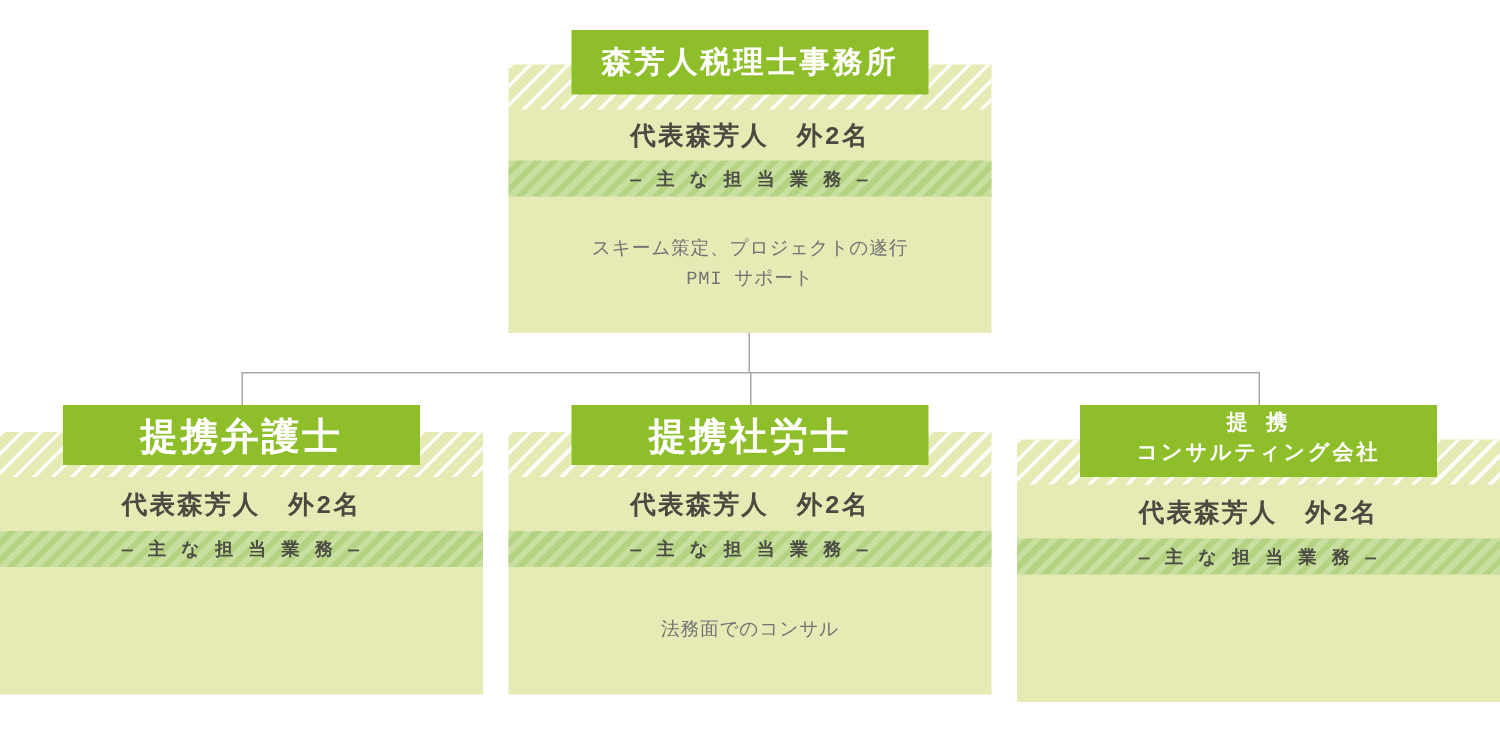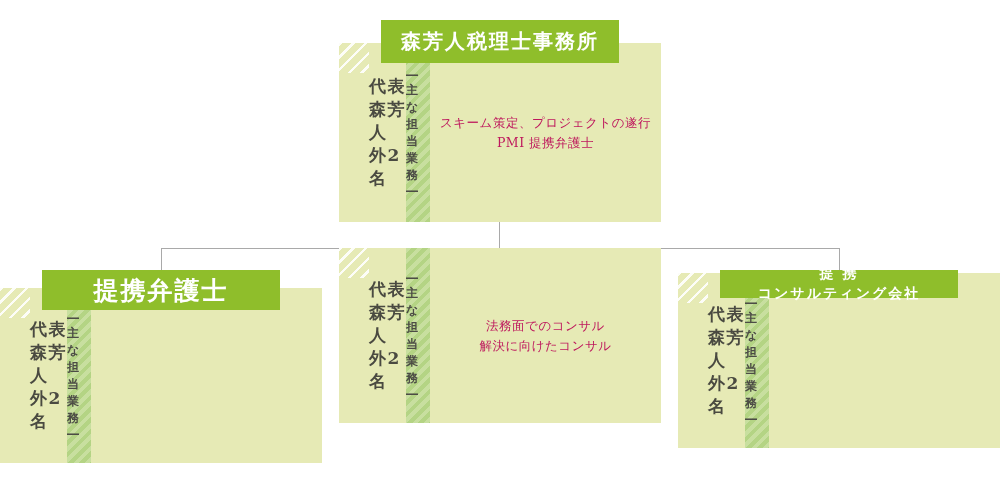--- a/index.html
+++ b/index.html
@@ -1,15 +1,15 @@
 <!DOCTYPE html>
 <html><head>
 <meta charset="utf-8">
 <style>
-  * { margin: 0; padding: 0; box-sizing: border-box; }
+  * { margin: 0; padding: 0; box-sizing: border-box; font-family: Liberation Mono, monospace; }
   html, body { background: #ffffff; }
   body {
     font-family: "DejaVu Serif", "Liberation Serif", serif;
     width: 1000px; height: 500px;
   }
   .canvas {
     position: relative;
     width: 1000px; height: 500px;
     background: #ffffff;
     overflow: hidden;
@@ -36,26 +36,26 @@
     background: #8fbe2b;
     color: #ffffff;
     display: flex; align-items: center; justify-content: center;
     text-align: center;
     font-weight: bold;
     letter-spacing: 2px;
     white-space: pre-line;
   }
   .node-root  .node-header { height: 43px; font-size: 20px; }
   .node-left  .node-header, .node-mid .node-header { height: 40px; font-size: 25px; }
-  .node-right .node-header { height: 28px; font-size: 14px; line-height: 1.4; letter-spacing: 2px; }
+  .node-right .node-header { height: 48px; font-size: 14px; line-height: 1.4; letter-spacing: 2px; }
 
   .node-body {
     position: relative; z-index: 1;
     background: #e6eab5;
-    display: flex; flex-direction: row;
+    display: flex; flex-direction: column;
   }
   .node-root  .node-body { margin-top: -20px; height: 179px; }
   .node-left  .node-body, .node-mid .node-body { margin-top: -22px; height: 175px; }
   .node-right .node-body { margin-top: -25px; height: 175px; }
 
   .hatch-strip {
     height: 30px; flex: 0 0 30px;
     background: repeating-linear-gradient(135deg,
       rgba(255,255,255,0.9) 0px, rgba(255,255,255,0.9) 2.5px,
       rgba(255,255,255,0)   2.5px, rgba(255,255,255,0) 9px);
@@ -79,21 +79,21 @@
     color: #4c4c45; letter-spacing: 1.5px;
   }
 
   .duties-list {
     flex: 1 1 auto;
     display: flex; flex-direction: column;
     align-items: center; justify-content: center;
   }
   .duty-item {
     font-size: 12.5px; line-height: 19.5px;
-    color: #be185d; letter-spacing: 0.5px;
+    color: #737373; letter-spacing: 0.5px;
     text-align: center; white-space: nowrap;
   }
 </style>
 </head>
 <body>
 
 <div class="canvas">
 
   <div class="connector conn-root-drop"></div>
   <div class="connector conn-horizontal"></div>
@@ -102,42 +102,42 @@
   <div class="connector conn-drop-right"></div>
 
   <div class="node node-root">
     <div class="node-header">森芳人税理士事務所</div>
     <div class="node-body">
       <div class="hatch-strip"></div>
       <div class="representative">代表森芳人　外2名</div>
       <div class="duties-band">― 主 な 担 当 業 務 ―</div>
       <div class="duties-list">
         <div class="duty-item">スキーム策定、プロジェクトの遂行</div>
-        <div class="duty-item">PMI 提携弁護士</div>
+        <div class="duty-item">PMI サポート</div>
       </div>
     </div>
   </div>
 
   <div class="node node-left">
     <div class="node-header">提携弁護士</div>
     <div class="node-body">
       <div class="hatch-strip"></div>
       <div class="representative">代表森芳人　外2名</div>
       <div class="duties-band">― 主 な 担 当 業 務 ―</div>
     </div>
   </div>
 
   <div class="node node-mid">
+    <div class="node-header">提携社労士</div>
     <div class="node-body">
       <div class="hatch-strip"></div>
       <div class="representative">代表森芳人　外2名</div>
       <div class="duties-band">― 主 な 担 当 業 務 ―</div>
       <div class="duties-list">
         <div class="duty-item">法務面でのコンサル</div>
-        <div class="duty-item">解決に向けたコンサル</div>
       </div>
     </div>
   </div>
 
   <div class="node node-right">
     <div class="node-header">提 携
 コンサルティング会社</div>
     <div class="node-body">
       <div class="hatch-strip"></div>
       <div class="representative">代表森芳人　外2名</div>

